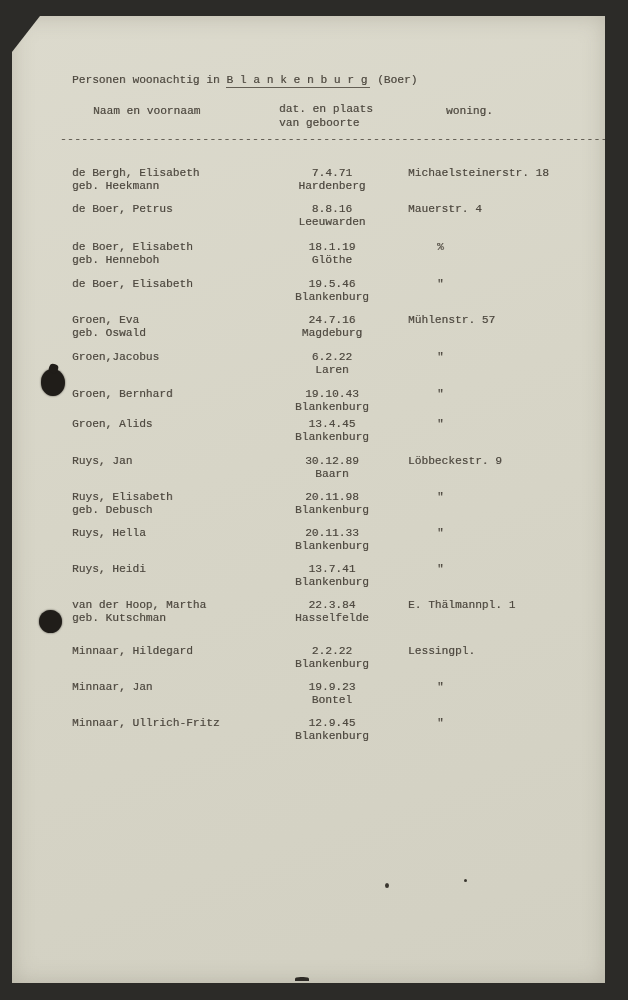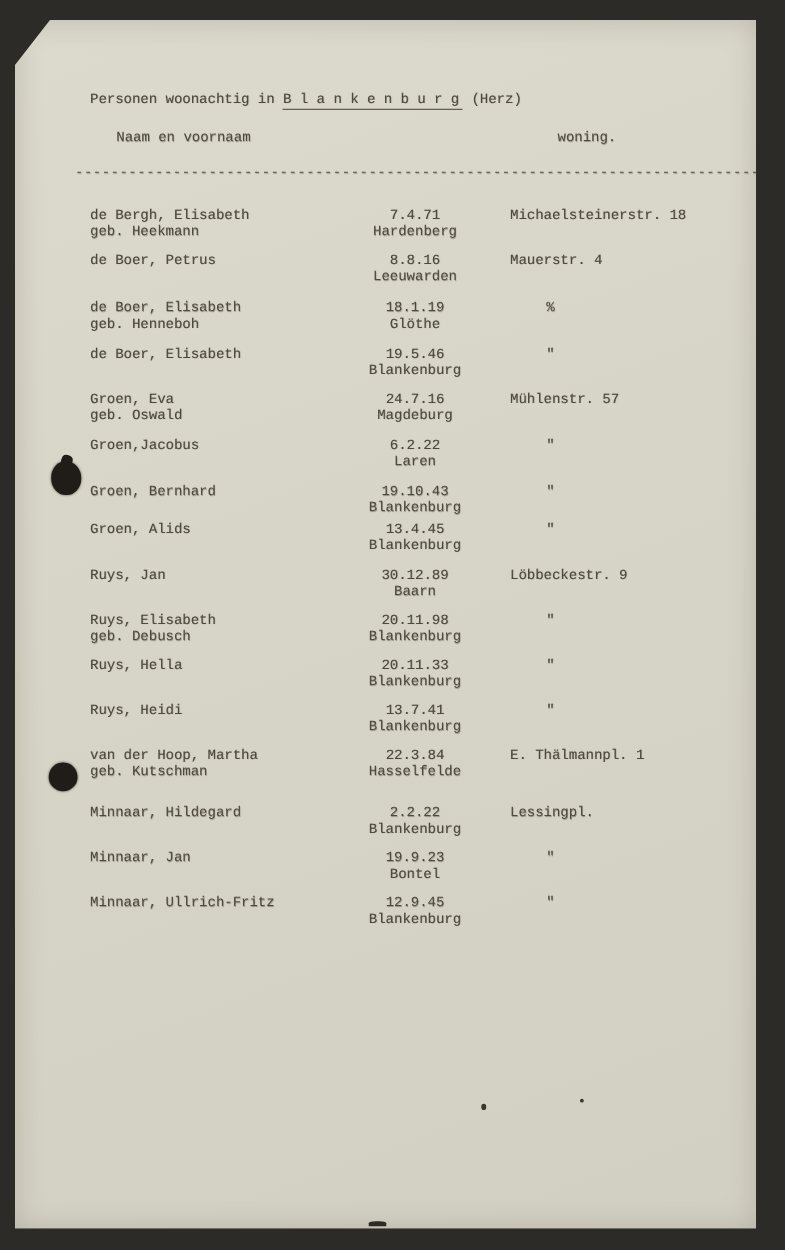--- a/index.html
+++ b/index.html
@@ -37,23 +37,24 @@
   .s1{left:373px;top:867px;width:4px;height:5px;}
   .s2{left:452px;top:863px;width:3px;height:3px;}
   .s3{left:283px;top:961px;width:14px;height:4px;border-radius:40% 40% 0 0;background:#2e2b26;}
 </style>
 </head>
 <body>
 
 <div class="scan">
   <div class="paper">
 
-    <div class="abs ink title" style="left:60px;top:58px;"><span>Personen woonachtig in </span><span class="place-underline">B l a n k e n b u r g</span><span> (Herz)</span></div>
+    <div class="abs ink title" style="left:60px;top:58px;"><span>Personen woonachtig in </span><span class="place-underline">B l a n k e n b u r g</span><span> (Boer)</span></div>
 
     <div class="abs ink hdr" style="left:60px;top:88px;">Naam en voornaam</div>
+    <div class="abs ink hdr" style="left:246px;top:86px;"><span>dat. en plaats</span><br><span>van geboorte</span></div>
     <div class="abs ink hdr" style="left:413px;top:88px;">woning.</div>
 
     <div class="abs ink sep" style="left:48px;top:117px;">------------------------------------------------------------------------------------------</div>
 
     <div id="rows">
         <div class="row ink" style="left: 60px; top: 151px;">
           <div class="cell c-name">de Bergh, Elisabeth
 geb. Heekmann</div>
           <div class="cell c-birth">7.4.71
 Hardenberg</div>

